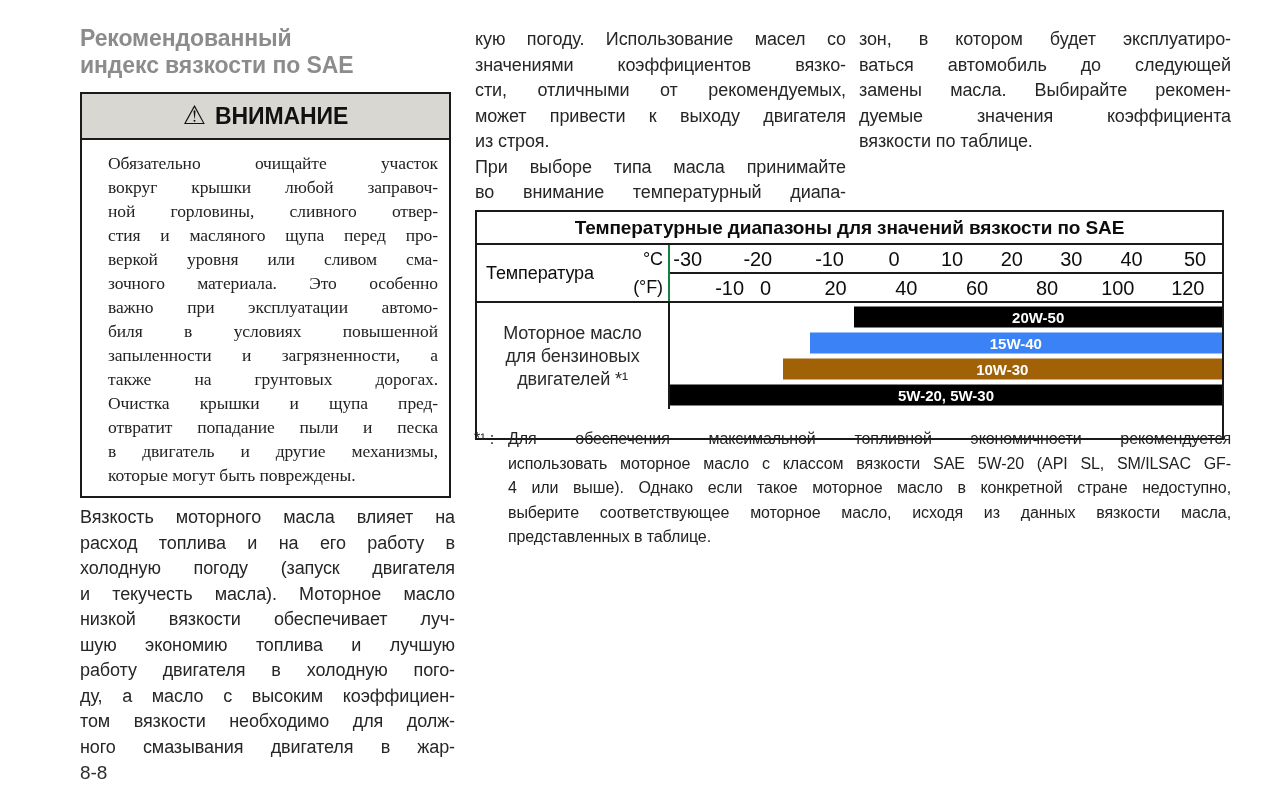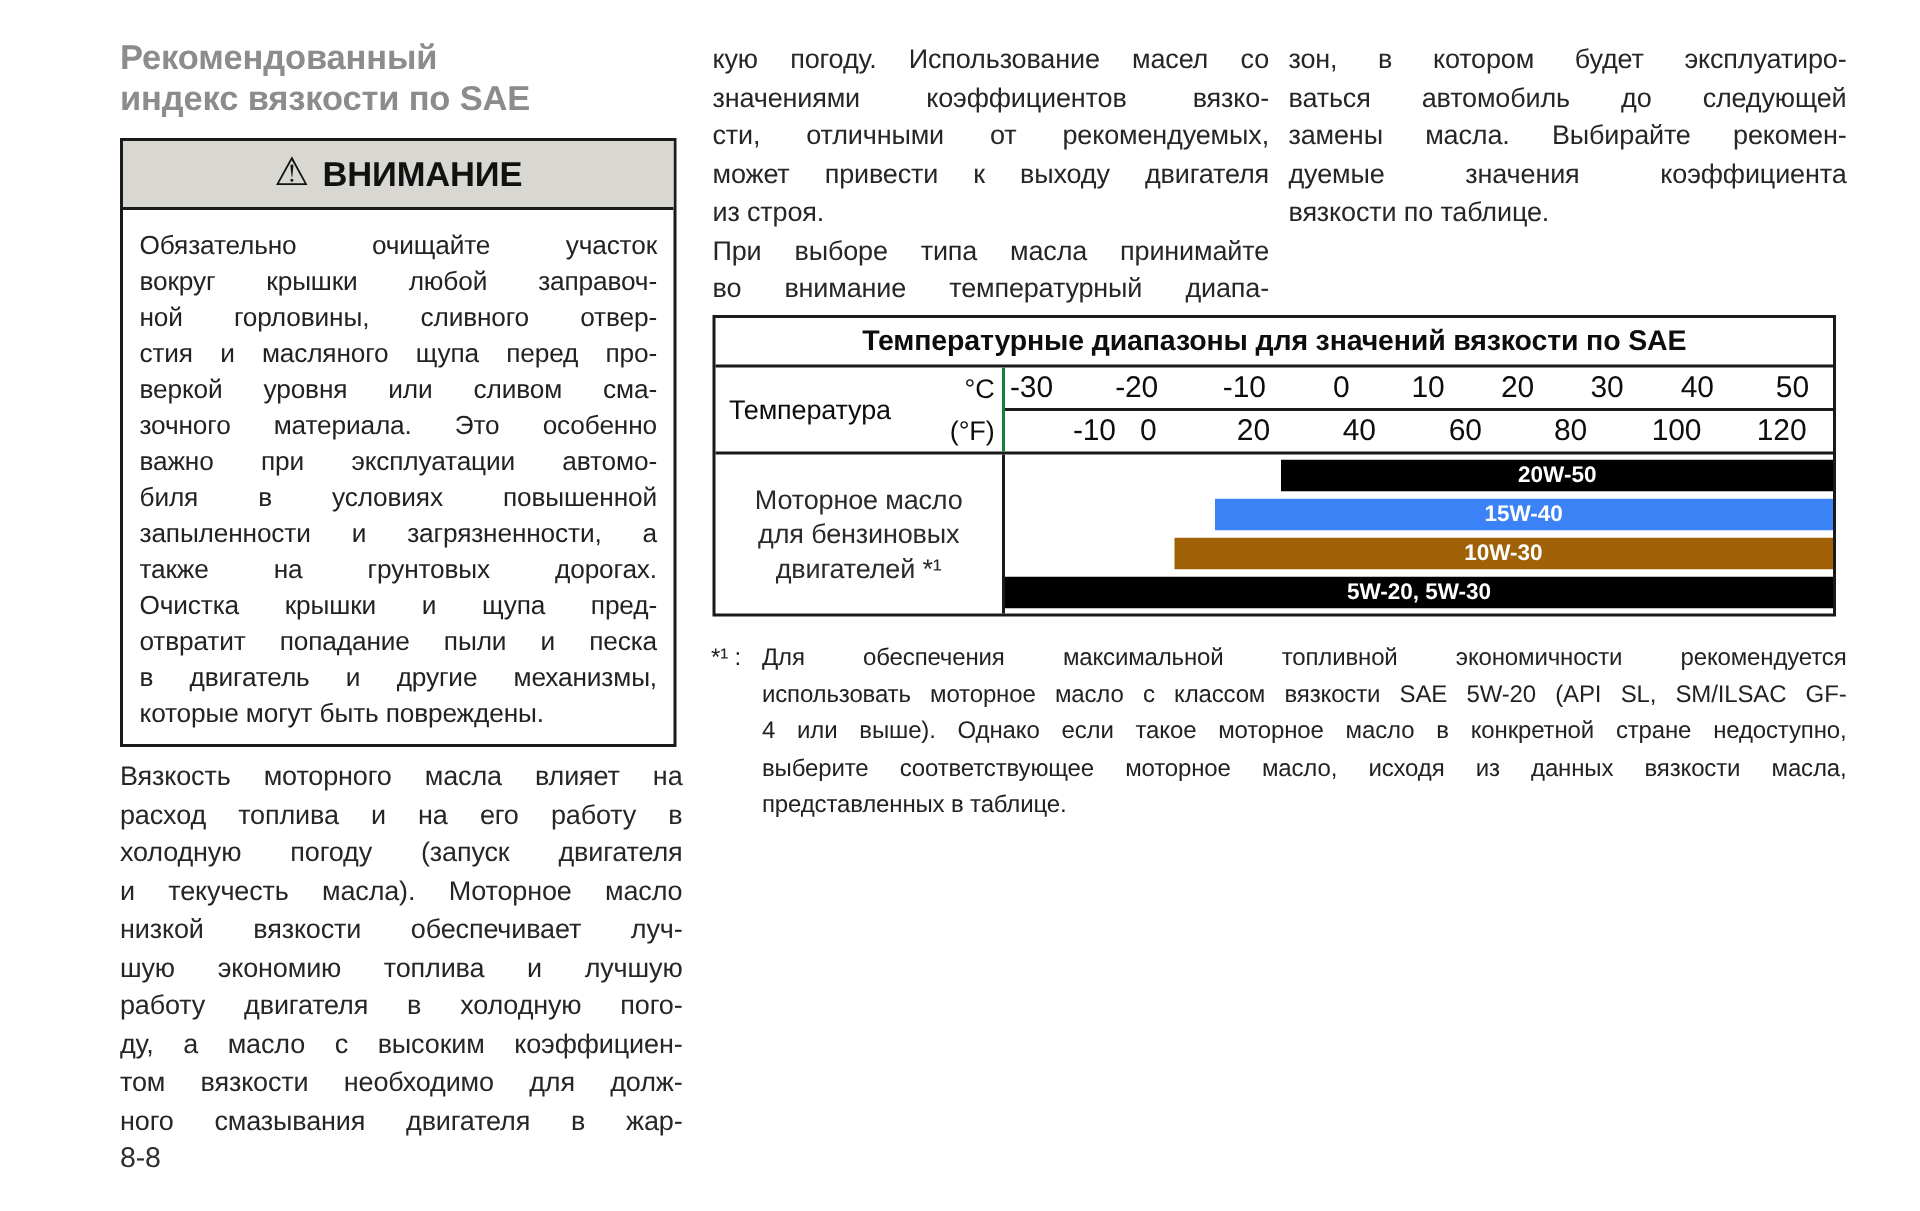--- a/index.html
+++ b/index.html
@@ -17,39 +17,39 @@
     position:absolute;left:80px;top:92px;width:371px;
     border:2px solid #1a1a1a;background:#fff;box-sizing:border-box;
   }
   .warning-head{
     height:44px;background:#d8d7d2;border-bottom:2px solid #1a1a1a;
     display:flex;align-items:center;justify-content:center;gap:9px;
     font-size:23px;font-weight:bold;color:#111;
   }
   .w-icon{font-size:26px;font-weight:normal;line-height:1;position:relative;top:-1px;font-family:"DejaVu Sans",sans-serif;}
   .warning-body{
-    padding:11px 11px 9px 11px;font-size:17.5px;line-height:24px;color:#222;
+    padding:11px 11px 9px 26px;font-size:17.5px;line-height:24px;color:#222;font-family:Liberation Serif, serif;
   }
   .left-para{
     position:absolute;left:80px;top:505px;width:375px;
     font-size:18px;line-height:25.5px;
   }
   .page-number{
     position:absolute;left:80px;top:762px;font-size:19px;color:#2e2e2e;
   }
   
   .col-mid{position:absolute;left:475px;top:27px;width:371px;font-size:18px;line-height:25.5px;}
   .col-right{position:absolute;left:859px;top:27px;width:372px;font-size:18px;line-height:25.5px;}
   
   .jl{text-align:justify;text-align-last:justify;white-space:normal;}
   .jl-last{text-align-last:left;}
   .center-lines .jl{text-align-last:center;}
   
   .man-table{
-    position:absolute;left:475px;top:210px;width:749px;height:201px;
+    position:absolute;left:475px;top:210px;width:749px;height:230px;
     border:2px solid #1a1a1a;box-sizing:border-box;color:#0d0d0d;background:#fff;
   }
   .t-title{
     height:31px;border-bottom:2px solid #1a1a1a;
     display:flex;align-items:center;justify-content:center;
     font-size:19px;font-weight:bold;
   }
   .t-head{display:flex;border-bottom:2px solid #1a1a1a;height:56px;}
   .t-head-label{
     width:193px;flex:none;border-right:2px solid #15803d;box-sizing:border-box;

